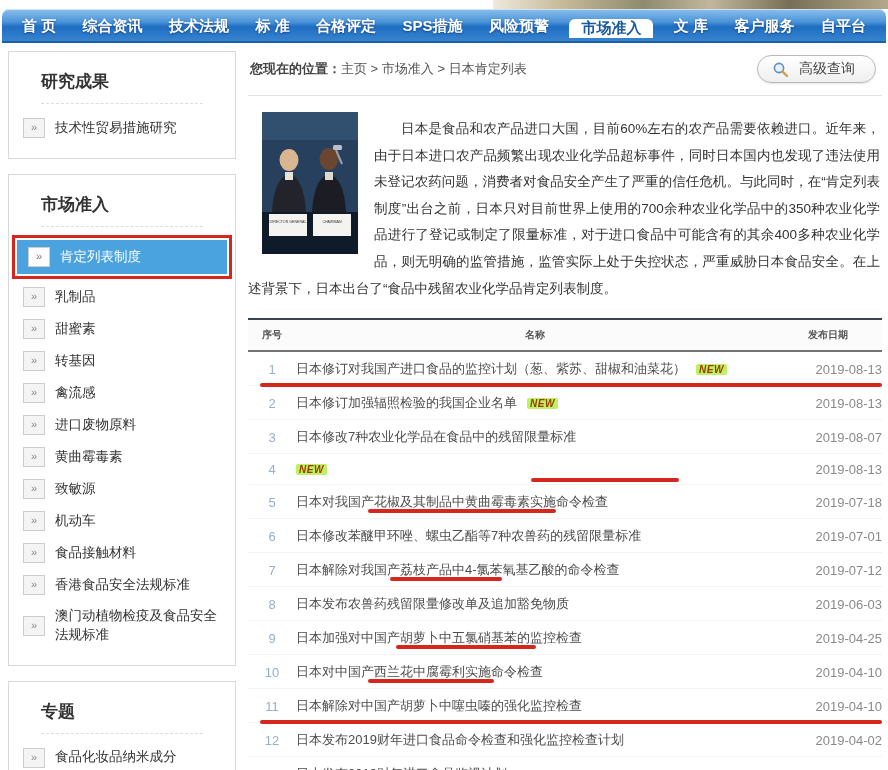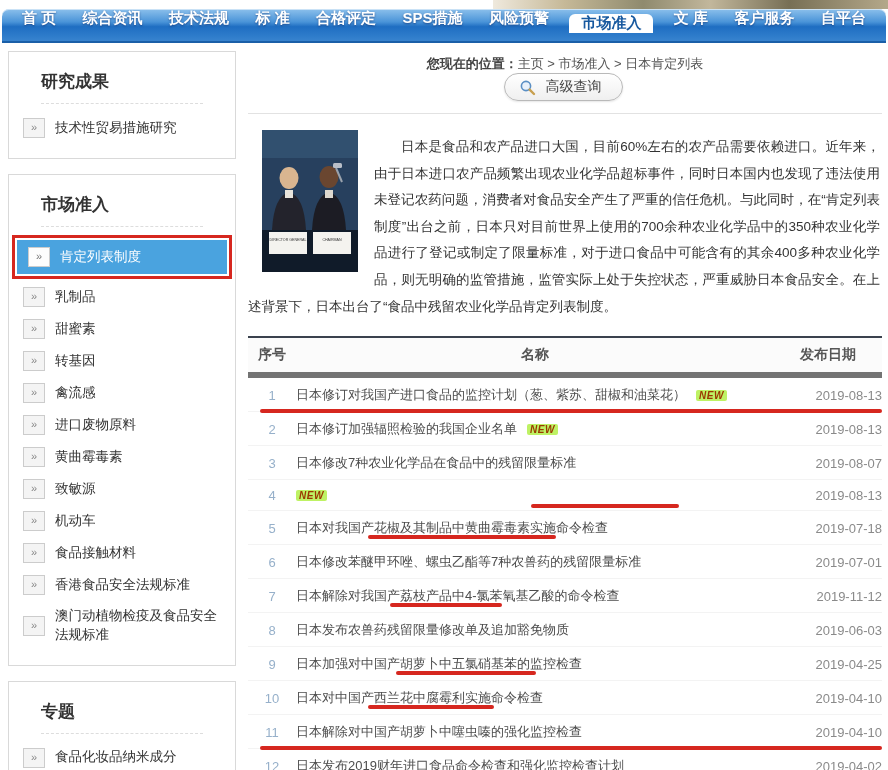--- a/index.html
+++ b/index.html
@@ -6,21 +6,21 @@
   body{
     width:888px;height:770px;position:relative;background:#fff;overflow:hidden;
     font-family:"Liberation Sans","DejaVu Sans",sans-serif;
     -webkit-font-smoothing:antialiased;
   }
   
   .top-strip{height:9px;position:relative;background:#fff;}
   .top-strip .photo{position:absolute;right:0;top:0;width:395px;height:9px;
     background:linear-gradient(90deg,#efe9dd 0%,#c6b998 18%,#8f8a6e 38%,#c2b79c 55%,#776f55 75%,#b4a88a 100%);}
   
-  .nav{margin:0 2px;height:34px;display:flex;align-items:flex-start;justify-content:space-between;
+  .nav{margin:0 2px;height:34px;display:flex;align-items:center;justify-content:space-between;
     padding:0 14px;border-radius:7px 7px 0 0;position:relative;
     background:linear-gradient(#8cc0ec 0%,#4a94d8 38%,#1f6ec2 52%,#2d7bca 78%,#3c86d0 100%);
     box-shadow:inset 0 1px 0 rgba(255,255,255,.55), inset 0 -2px 0 #1a5fa8;}
   .nav-item{display:flex;align-items:center;padding:0 6px;color:#fff;font-size:15px;font-weight:bold;
     text-shadow:0 1px 2px rgba(0,20,80,.5);white-space:nowrap;cursor:pointer;}
   .nav-item.active{background:#fff;color:#18599f;text-shadow:none;border-radius:6px 6px 0 0;
     margin-top:5px;padding:0 12px;}
   
   .page{display:flex;gap:12px;padding:8px 6px 0 8px;}
   .sidebar{width:228px;flex:none;}
@@ -31,34 +31,34 @@
     font-size:13.5px;color:#333;cursor:pointer;line-height:1.4;}
   .side-item .label{flex:1;}
   .arrow{flex:none;width:20px;height:18px;border:1px solid #ccc;background:#f4f4f4;color:#888;
     font-size:11px;line-height:16px;text-align:center;}
   .active-red-box{border:3px solid #d6271f;margin:3px 3px 2px;padding:2px;}
   .side-item.active{background:#4aa3df;color:#fff;padding:7px 10px 7px 11px;}
   .side-item.active .arrow{background:#fdfdfd;color:#777;}
   
   .main{flex:1;min-width:0;}
   .crumb-row{display:flex;justify-content:space-between;align-items:center;
-    padding:4px 2px 12px;border-bottom:1px solid #e2e2e2;flex-direction:column;}
+    padding:4px 2px 12px;border-bottom:1px solid #e2e2e2;}
   .crumb{font-size:13px;color:#555;}
   .crumb b{color:#444;}
   .adv-btn{display:flex;align-items:center;gap:10px;border:1px solid #b9b9b9;border-radius:15px;
     padding:4px 20px 4px 14px;background:linear-gradient(#ffffff,#efefef);
     box-shadow:0 1px 2px rgba(0,0,0,.1);font-size:14px;color:#444;cursor:pointer;margin-right:4px;}
   
   .article{padding:12px 0 4px;overflow:hidden;}
   .art-img{float:left;width:96px;height:142px;margin:4px 16px 2px 14px;display:block;}
   .art-text{font-size:13.5px;color:#333;line-height:1.97;text-align:justify;text-indent:2em;margin:8px 2px 0 0;}
   
   .list{margin-top:12px;}
   .t-head{display:flex;align-items:center;border-top:2px solid #3a424e;background:#fbfbfb;
-    padding:8px 0;font-size:14px;font-weight:bold;color:#555;border-bottom:6px solid #737373;}
+    padding:8px 0;font-size:10px;font-weight:bold;color:#555;border-bottom:2px solid #737373;}
   .c-no{width:48px;text-align:center;flex:none;}
   .c-title{flex:1;text-align:center;min-width:0;}
   .c-date{width:108px;flex:none;text-align:center;}
   .t-row{position:relative;display:flex;align-items:center;padding:8px 0 7px;font-size:13px;
     border-bottom:1px solid #f3f3f3;}
   .t-row .no{width:48px;flex:none;text-align:center;color:#96b0ca;}
   .t-row .title{flex:1;min-width:0;color:#4d4d4d;display:flex;align-items:center;gap:10px;
     white-space:nowrap;overflow:hidden;cursor:pointer;}
   .t-row .date{width:108px;flex:none;text-align:right;color:#8a8a8a;}
   .new-badge{flex:none;background:#bef264;color:#9a3a00;font-size:10px;font-weight:bold;
@@ -259,21 +259,21 @@
             <div class="title">
               <span>日本修改苯醚甲环唑、螺虫乙酯等7种农兽药的残留限量标准</span>
             </div>
             <div class="date">2019-07-01</div>
           </div>
           <div class="t-row">
             <div class="no">7</div>
             <div class="title">
               <span>日本解除对我国产荔枝产品中4-氯苯氧基乙酸的命令检查</span>
             </div>
-            <div class="date">2019-11-12</div>
+            <div class="date">2019-07-12</div>
             <div class="redline part" style="left: 142px; width: 112px;"></div>
           </div>
           <div class="t-row">
             <div class="no">8</div>
             <div class="title">
               <span>日本发布农兽药残留限量修改单及追加豁免物质</span>
             </div>
             <div class="date">2019-06-03</div>
           </div>
           <div class="t-row">

